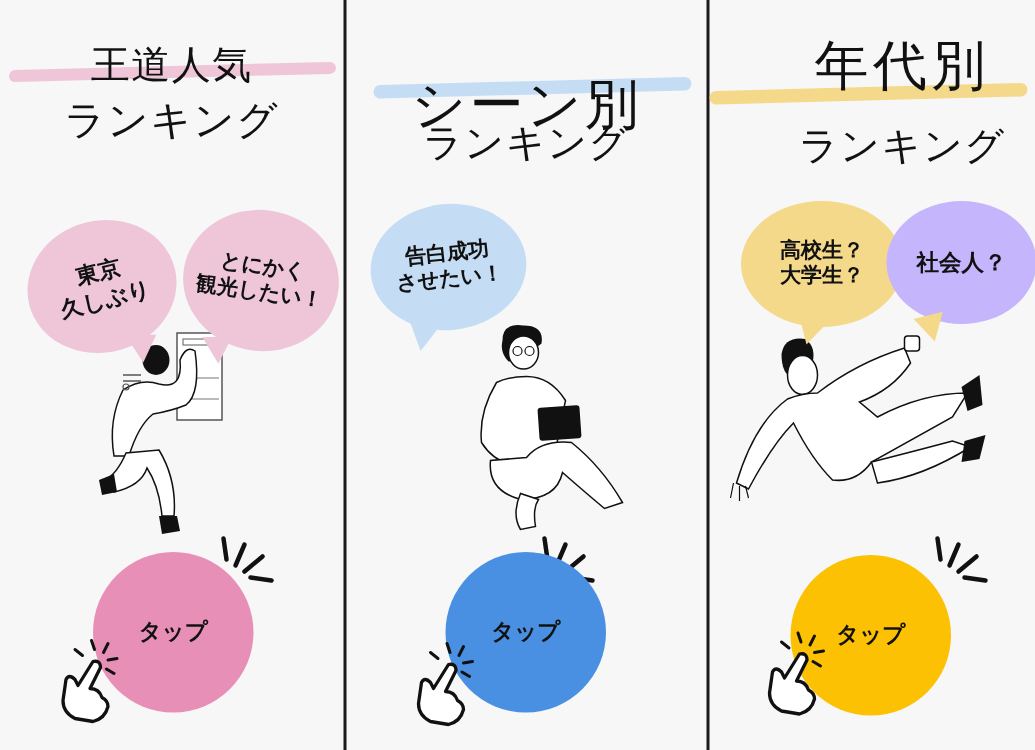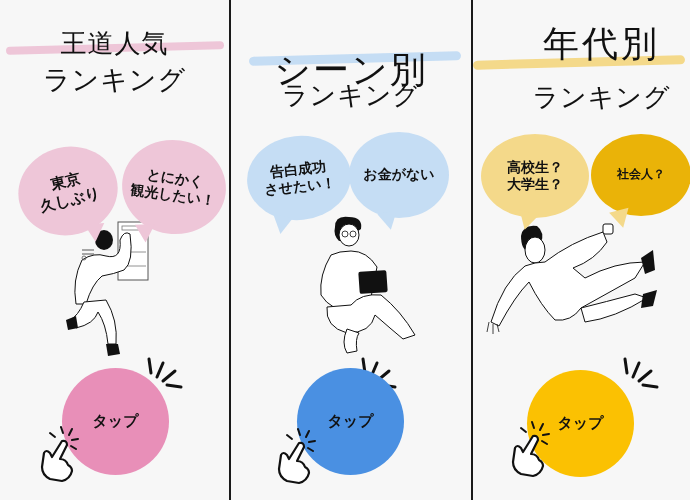--- a/index.html
+++ b/index.html
@@ -106,24 +106,20 @@
 <div class="panel p2">
   <div class="stroke" style="left:18px; width:212px; top:54px; background:#c5ddf4; height:9px;"></div>
   <div class="title" style="top:18px; font-size:36px; letter-spacing:2px;margin-top:28px;">シーン別</div>
   <div class="title" style="top:78px; font-size:26px;">ランキング</div>
 
   <div class="bubble" style="left:16px; top:136px; width:104px; height:84px; background:#c5ddf4; font-size:14px; transform:rotate(-6deg);">
     <div class="tail" style="bottom:-12px; left:20px; border-top:18px solid #c5ddf4; transform:rotate(15deg);"></div>
     <span>告白成功</span>
     <span>させたい！</span>
   </div>
-  <div class="bubble" style="left:118px; top:132px; width:100px; height:86px; background:#c5ddf4; font-size:14px;">
-    <div class="tail" style="bottom:-12px; left:30px; border-top:18px solid #c5ddf4; transform:rotate(-12deg);"></div>
-    <span>お金がない</span>
-  </div>
 
   <svg class="figure" style="left:80px; top:215px;" width="120" height="145" viewBox="0 0 120 145">
     <path d="M24 12 Q24 0 38 2 Q52 2 50 14 Q46 18 40 16 Q36 26 28 26 Q22 20 24 12Z" fill="#111"></path>
     <ellipse cx="38" cy="20" rx="10" ry="11" fill="#fff" stroke="#111" stroke-width="1"></ellipse>
     <circle cx="34" cy="19" r="3" fill="none" stroke="#111" stroke-width="0.8"></circle>
     <circle cx="42" cy="19" r="3" fill="none" stroke="#111" stroke-width="0.8"></circle>
     <path d="M20 40 Q8 60 10 80 Q20 96 40 96 Q52 92 60 82 L66 52 Q56 36 40 36 Q28 36 20 40Z" fill="#fff" stroke="#111" stroke-width="1"></path>
     <rect x="48" y="56" width="28" height="22" rx="2" fill="#111" transform="rotate(-4 62 67)"></rect>
     <path d="M16 92 Q14 112 36 118 Q60 118 64 100 Q80 114 92 124 L104 120 Q90 96 70 80 Q50 78 40 90Z" fill="#fff" stroke="#111" stroke-width="1"></path>
     <path d="M36 114 Q30 128 36 138 L46 136 Q44 124 48 118Z" fill="#fff" stroke="#111" stroke-width="1"></path>
@@ -146,26 +142,26 @@
     <line x1="40" y1="24" x2="35" y2="21" stroke="#111" stroke-width="2" stroke-linecap="round"></line>
     <path d="M26 16 Q31 15 31 20 L24 34 Q30 34 32 40 Q36 42 36 46 Q34 54 26 56 L14 54 Q6 50 6 42 L8 28 Q10 24 14 28 L16 32 Z" fill="#fff" stroke="#111" stroke-width="2.2" stroke-linejoin="round"></path>
   </svg>
 </div>
 
 <div class="panel p3">
   <div class="stroke" style="left:0px; width:212px; top:58px; background:#f4d98a; height:9px;"></div>
   <div class="title" style="top:20px; font-size:36px; letter-spacing:3px;">年代別</div>
   <div class="title" style="top:80px; font-size:26px;">ランキング</div>
 
-  <div class="bubble" style="left:8px; top:134px; width:108px; height:84px; background:#f4d98a; font-size:14px;">
+  <div class="bubble" style="left:21px; top:134px; width:108px; height:84px; background:#f4d98a; font-size:14px;">
     <div class="tail" style="bottom:-12px; left:36px; border-top:18px solid #f4d98a; transform:rotate(15deg);"></div>
     <span>高校生？</span>
     <span>大学生？</span>
   </div>
-  <div class="bubble" style="left:118px; top:134px; width:100px; height:82px; background:#eab308; font-size:12px;font-family:Liberation Mono, monospace;">
+  <div class="bubble" style="left:118px; top:134px; width:100px; height:82px; background:#c4b5fd; font-size:15px;">
     <div class="tail" style="bottom:-12px; left:20px; border-top:18px solid #f4d98a; transform:rotate(-14deg);"></div>
     <span>社会人？</span>
   </div>
 
   <svg class="figure" style="left:12px; top:222px;" width="200" height="120" viewBox="0 0 200 120">
     <path d="M36 14 Q38 2 52 4 Q60 10 56 22 Q50 28 44 30 Q36 28 36 14Z" fill="#111"></path>
     <ellipse cx="50" cy="28" rx="10" ry="13" fill="#fff" stroke="#111" stroke-width="1"></ellipse>
     <path d="M40 44 Q18 60 6 100 L14 104 Q30 74 44 60 Q56 84 70 98 Q86 100 96 86 L150 56 L160 40 Q130 40 100 56 L88 46 Q110 38 122 20 L118 10 Q86 20 60 40 Q50 40 40 44Z" fill="#fff" stroke="#111" stroke-width="1"></path>
     <path d="M96 86 Q120 80 150 72 L162 76 Q130 96 100 100Z" fill="#fff" stroke="#111" stroke-width="1"></path>
     <path d="M156 36 L168 28 L170 48 L160 52Z" fill="#111"></path>

